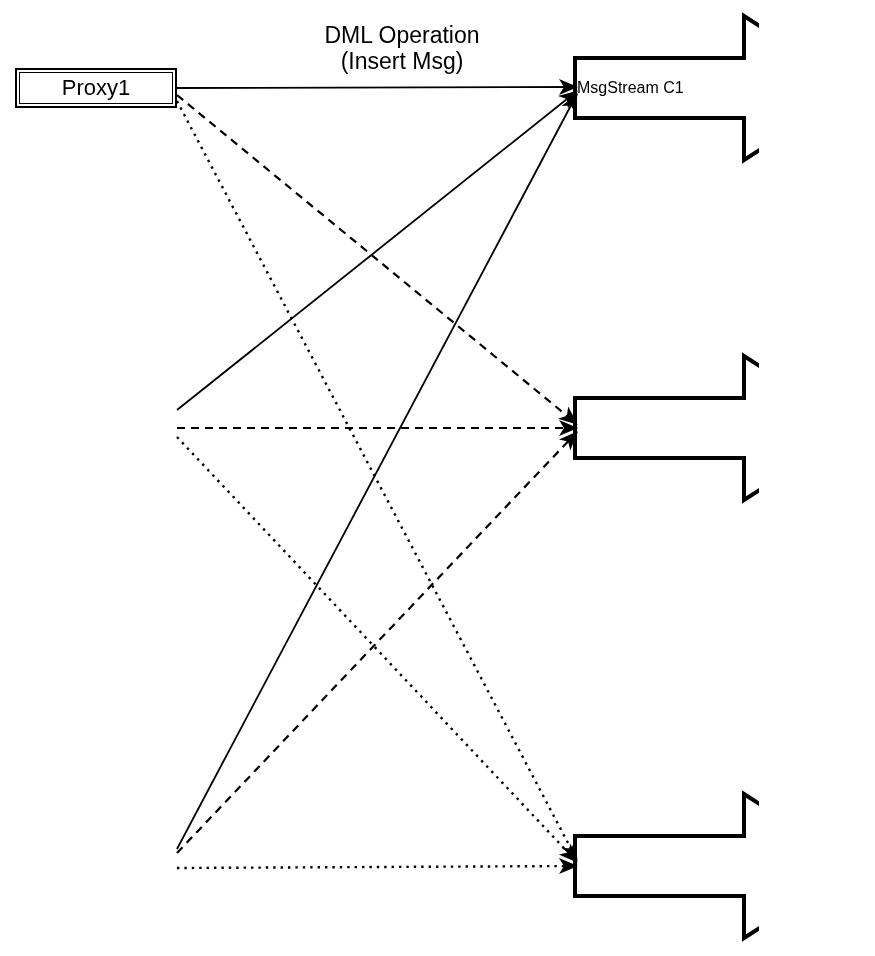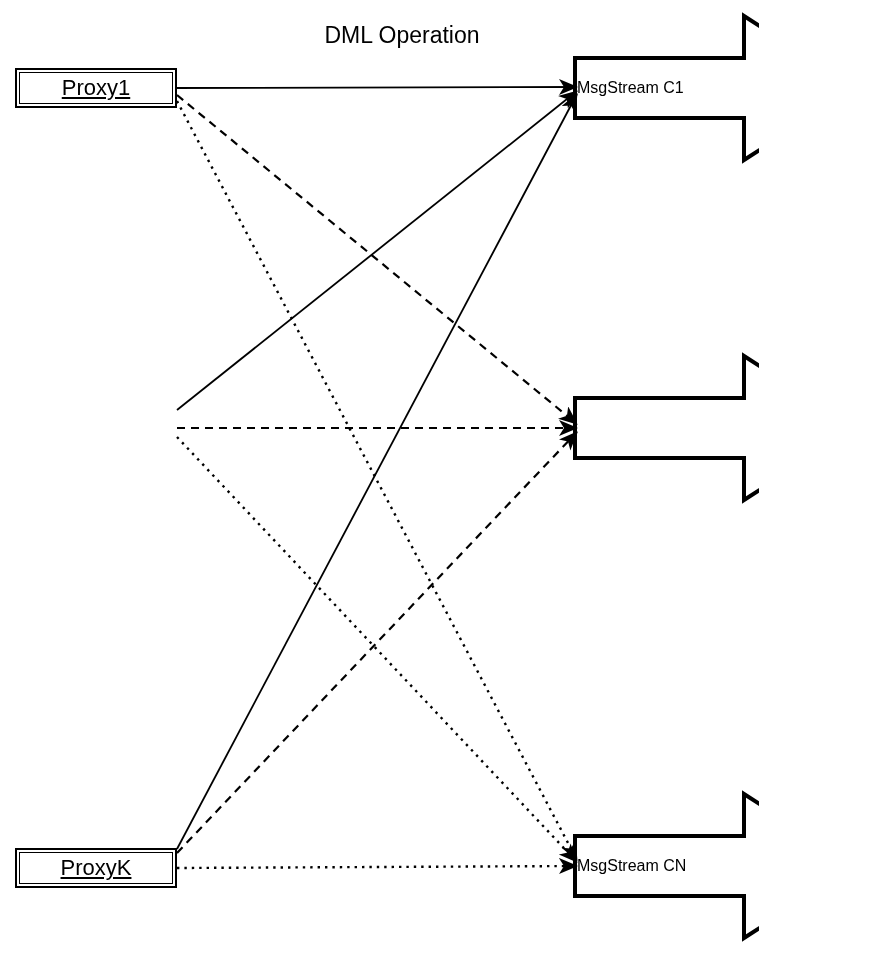--- a/index.html
+++ b/index.html
@@ -12,21 +12,21 @@
     position:absolute;left:252px;top:22px;width:300px;text-align:center;
     font-size:23px;line-height:26px;white-space:nowrap;
   }
   .proxy-box{
     position:absolute;left:15px;width:162px;height:40px;box-sizing:border-box;
     border:2px solid #000;background:#fff;
   }
   .proxy-inner{
     position:absolute;inset:2px;border:1px solid #000;
     display:flex;align-items:center;justify-content:center;
-    font-size:22px;white-space:nowrap;text-decoration:underline;
+    font-size:22px;white-space:nowrap;
   }
   .pb1{top:68px}.pb2{top:408px}.pb3{top:848px}
   .stream-label{
     position:absolute;left:577px;width:190px;height:28px;line-height:28px;
     text-align:left;font-size:16px;white-space:nowrap;
   }
   .sl1{top:74px}.sl2{top:414px}.sl3{top:852px}
 </style>
 </head>
 <body>
@@ -52,25 +52,22 @@
         <line x1="177" y1="428" x2="577" y2="428" stroke="#000000" stroke-width="2.2" stroke-dasharray="8 6" marker-end="url(#ah)"></line>
         <line x1="177" y1="437" x2="577" y2="862" stroke="#000000" stroke-width="2.4" stroke-dasharray="2.4 5" marker-end="url(#ah)"></line>
         <line x1="177" y1="849" x2="577" y2="94" stroke="#000000" stroke-width="1.8" marker-end="url(#ah)"></line>
         <line x1="177" y1="853" x2="577" y2="432" stroke="#000000" stroke-width="2.2" stroke-dasharray="8 6" marker-end="url(#ah)"></line>
         <line x1="177" y1="868" x2="577" y2="866" stroke="#000000" stroke-width="2.4" stroke-dasharray="2.4 5" marker-end="url(#ah)"></line>
       </g>
   </svg>
 
   <div class="title">
     <div>DML Operation</div>
+    <div>(Insert Msg)</div>
   </div>
 
   <div class="proxy-box pb1">
     <div class="proxy-inner">Proxy1</div>
   </div>
-  <div class="proxy-box pb3">
-    <div class="proxy-inner">ProxyK</div>
-  </div>
 
   <div class="stream-label sl1">MsgStream C1</div>
-  <div class="stream-label sl3">MsgStream CN</div>
 
 </div>
 
 </body></html>

